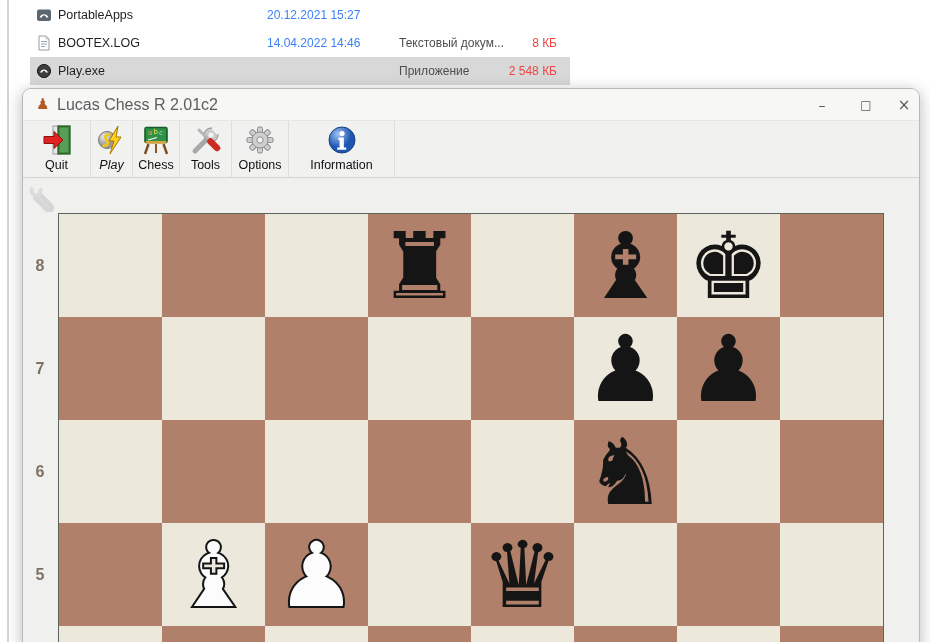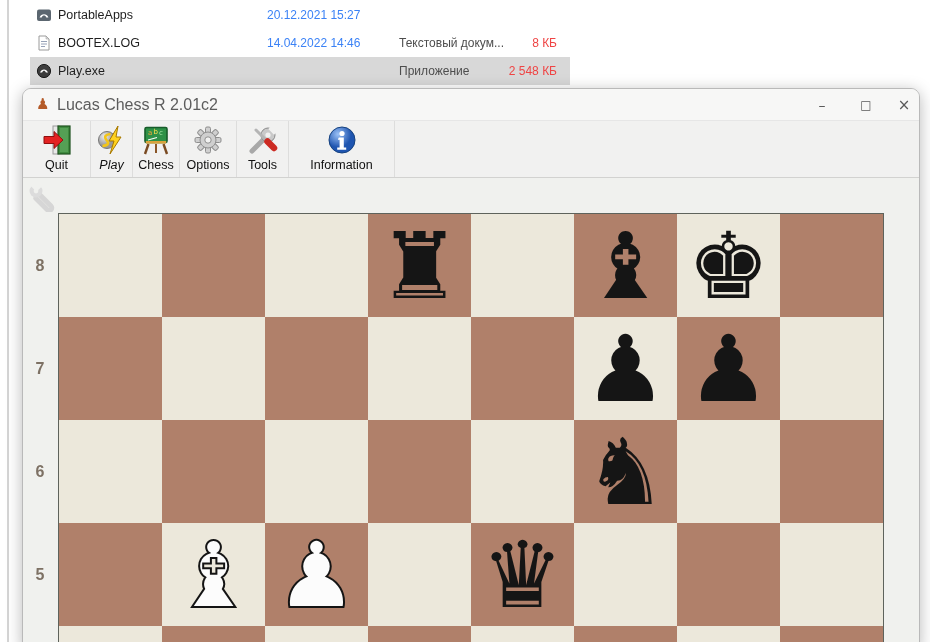--- a/index.html
+++ b/index.html
@@ -156,47 +156,47 @@
               <rect x="5" y="3.5" width="22" height="15" rx="1.5" fill="#2e9147" stroke="#175c2a" stroke-width="1.6"></rect>
               <rect x="5.8" y="17" width="20.4" height="2.6" fill="#d9a33c"></rect>
               <text x="8" y="11" font-size="7" fill="#f2a33c" font-family="DejaVu Sans">a</text>
               <text x="13.5" y="10" font-size="7" fill="#ffe14d" font-family="DejaVu Sans">b</text>
               <text x="19" y="11" font-size="7" fill="#a7e8a7" font-family="DejaVu Sans">c</text>
               <path d="M8 16 L17 13.5" stroke="#fff" stroke-width="1.1"></path>
             </svg>
           </span>
           <span class="tlabel">Chess</span>
         </div>
+        <div class="tbtn" style="width: 52px;">
+          <span class="ticon">
+            <svg viewBox="0 0 32 32">
+              <path d="M5 27 L17 15" stroke="#a8a8a8" stroke-width="5" stroke-linecap="round"></path>
+              <circle cx="21" cy="11" r="7" fill="#c9c9c9" stroke="#8a8a8a"></circle>
+              <rect x="23" y="1" width="8" height="8" fill="#f1f1f0" transform="rotate(45 27 5)"></rect>
+              <circle cx="21" cy="11" r="2.6" fill="#f1f1f0"></circle>
+              <path d="M9 6 L21 18" stroke="#b5b5b5" stroke-width="3" stroke-linecap="round"></path>
+              <path d="M20.5 17.5 L27 24" stroke="#cc2a22" stroke-width="6.5" stroke-linecap="round"></path>
+            </svg>
+          </span>
+          <span class="tlabel">Tools</span>
+        </div>
         <div class="tbtn" style="width: 57px;">
           <span class="ticon">
             <svg viewBox="0 0 32 32">
               <g fill="#cfcfcf" stroke="#8f8f8f" stroke-width="1">
                 <rect x="13.5" y="3" width="5" height="26" rx="1.5"></rect>
                 <rect x="13.5" y="3" width="5" height="26" rx="1.5" transform="rotate(45 16 16)"></rect>
                 <rect x="13.5" y="3" width="5" height="26" rx="1.5" transform="rotate(90 16 16)"></rect>
                 <rect x="13.5" y="3" width="5" height="26" rx="1.5" transform="rotate(135 16 16)"></rect>
                 <circle cx="16" cy="16" r="8"></circle>
               </g>
               <circle cx="16" cy="16" r="3.2" fill="#f1f1f0" stroke="#8f8f8f"></circle>
             </svg>
           </span>
           <span class="tlabel">Options</span>
-        </div>
-        <div class="tbtn" style="width: 52px;">
-          <span class="ticon">
-            <svg viewBox="0 0 32 32">
-              <path d="M5 27 L17 15" stroke="#a8a8a8" stroke-width="5" stroke-linecap="round"></path>
-              <circle cx="21" cy="11" r="7" fill="#c9c9c9" stroke="#8a8a8a"></circle>
-              <rect x="23" y="1" width="8" height="8" fill="#f1f1f0" transform="rotate(45 27 5)"></rect>
-              <circle cx="21" cy="11" r="2.6" fill="#f1f1f0"></circle>
-              <path d="M9 6 L21 18" stroke="#b5b5b5" stroke-width="3" stroke-linecap="round"></path>
-              <path d="M20.5 17.5 L27 24" stroke="#cc2a22" stroke-width="6.5" stroke-linecap="round"></path>
-            </svg>
-          </span>
-          <span class="tlabel">Tools</span>
         </div>
         <div class="tbtn" style="width: 106px;">
           <span class="ticon">
             <svg viewBox="0 0 32 32">
               <defs>
                 <radialGradient id="inf" cx="35%" cy="28%">
                   <stop offset="0%" stop-color="#9cc2f7"></stop>
                   <stop offset="100%" stop-color="#1f55b0"></stop>
                 </radialGradient>
               </defs>

